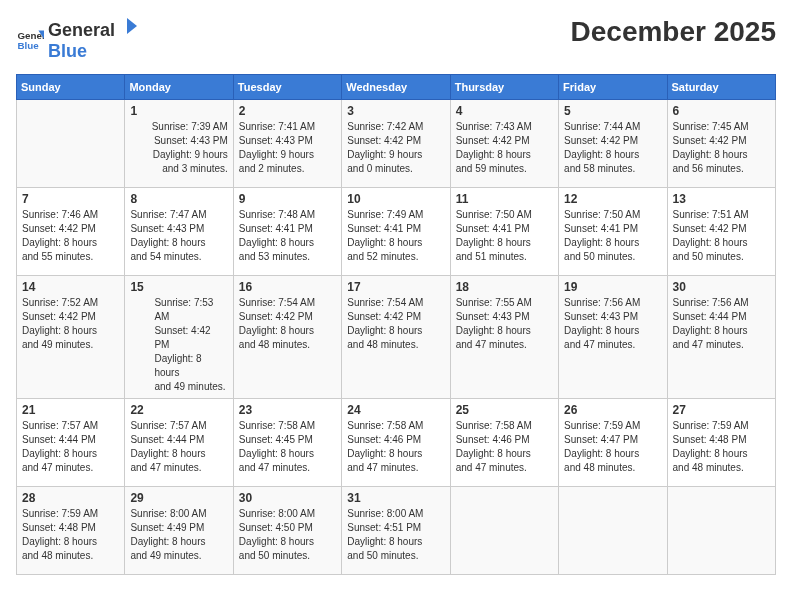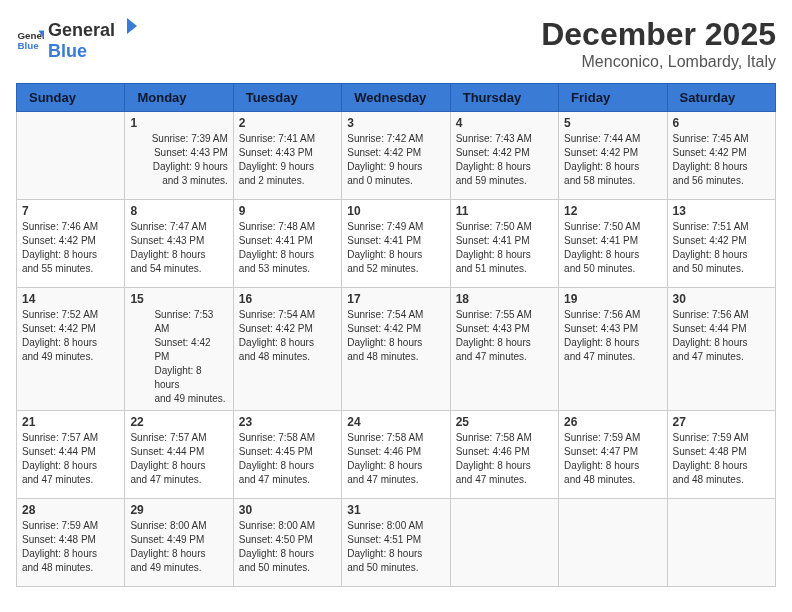--- a/index.html
+++ b/index.html
@@ -32,39 +32,39 @@
       color: #3a7bd5;
     }
     .logo-icon {
       width: 28px;
       height: 28px;
     }
     .title-block {
       text-align: right;
     }
     .main-title {
-      font-size: 32px;
+      font-size: 28px;
       font-weight: bold;
       color: #333;
     }
     .subtitle {
       font-size: 16px;
       color: #555;
     }
     table {
       width: 100%;
       border-collapse: collapse;
       table-layout: fixed;
     }
     thead tr th {
       background-color: #3a7bd5;
-      color: #0f172a;
-      font-size: 13px;
-      font-weight: bold;
-      padding: 6px 12px;
+      color: #ffffff;
+      font-size: 11px;
+      font-weight: bold;
+      padding: 6px 4px;
       text-align: left;
       border: 1px solid #2a60b8;
     }
     tbody tr td {
       border: 1px solid #ccc;
       vertical-align: top;
       padding: 4px 5px;
       font-size: 10.5px;
       color: #333;
       min-height: 80px;
@@ -107,21 +107,20 @@
         <span style="width:4px"></span>
         <svg width="20" height="20" viewBox="0 0 20 20">
           <polygon points="8,2 18,10 8,18" fill="#3a7bd5"></polygon>
         </svg>
       </div>
       <span class="logo-text-blue">Blue</span>
     </div>
   </div>
   <div class="title-block">
     <div class="main-title">December 2025</div>
-    <div class="subtitle">Menconico, Lombardy, Italy</div>
   </div>
 </div>
 
 <table>
   <thead>
     <tr>
     <th>Sunday</th>
         <th>Monday</th>
         <th>Tuesday</th>
         <th>Wednesday</th>

